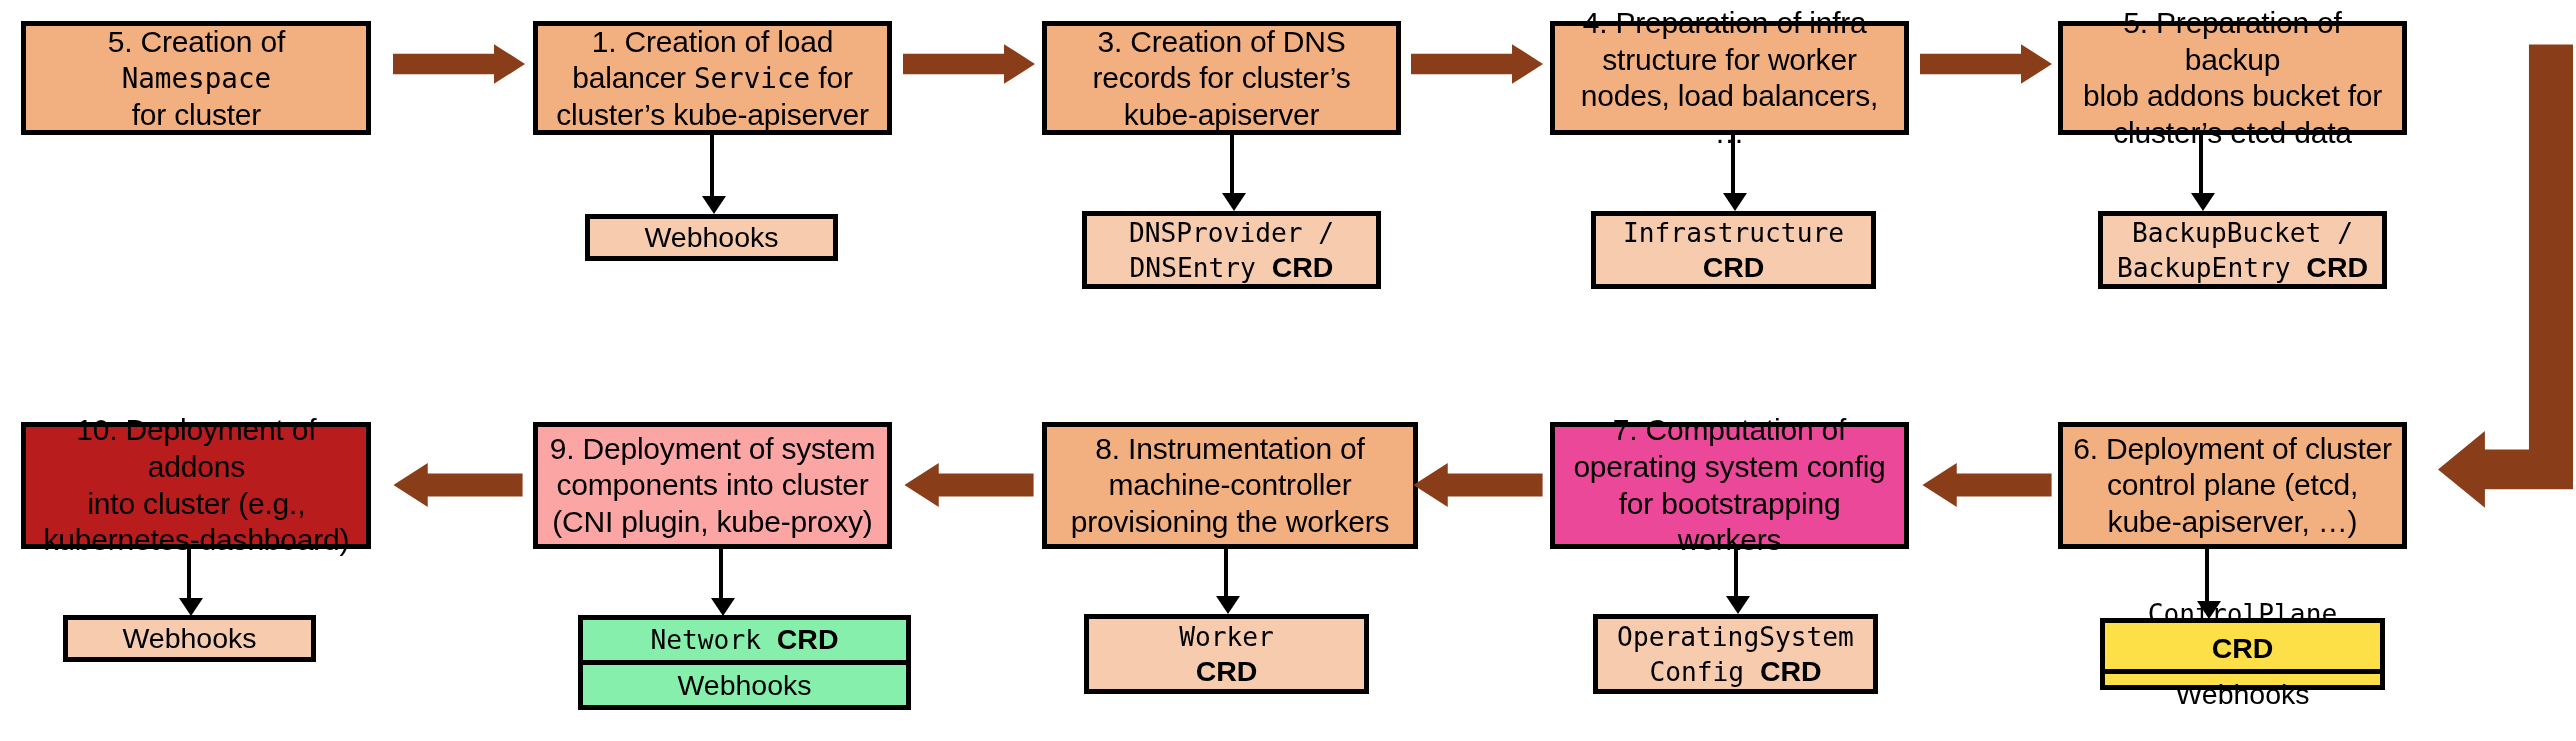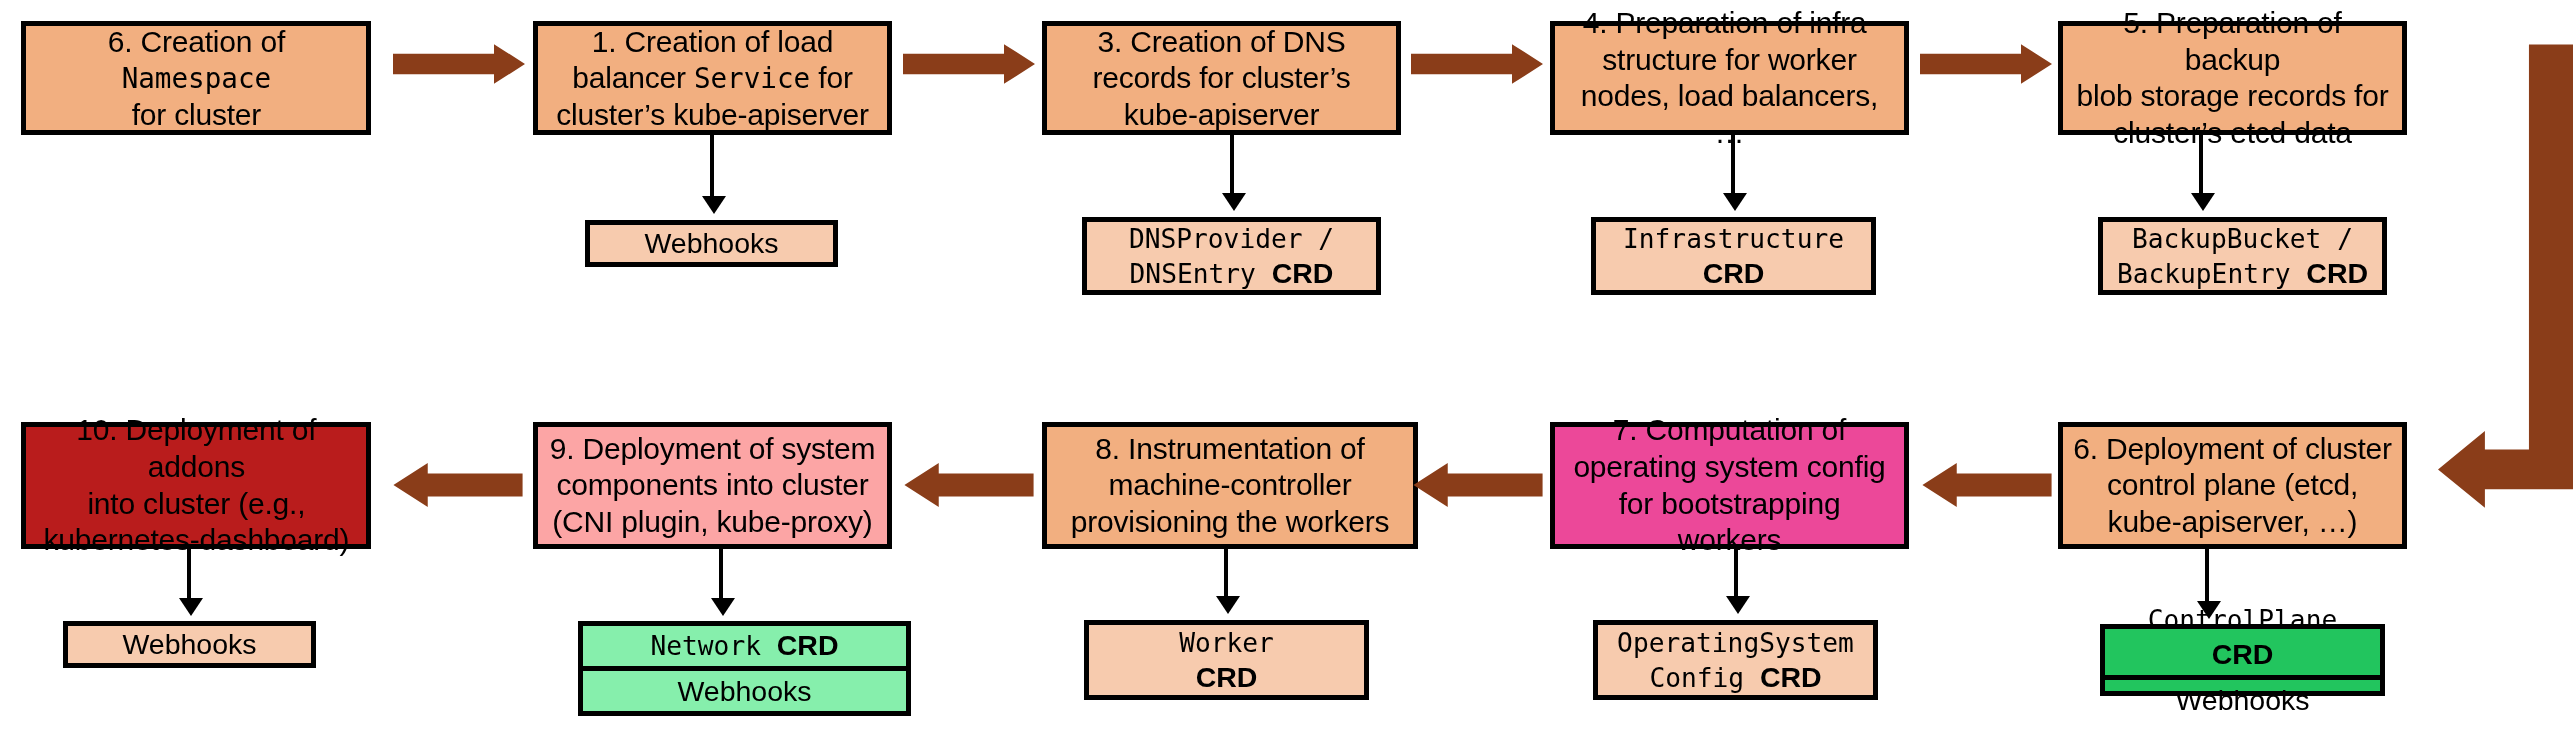--- a/index.html
+++ b/index.html
@@ -44,21 +44,20 @@
     background: #F7CBAE;
     border: 5px solid #000000;
     display: flex;
     flex-direction: column;
     align-items: stretch;
     justify-content: center;
     text-align: center;
     color: #000000;
     font-size: 28.5px;
     line-height: 1.24;
-    margin-top: 6px;
   }
   .sub-cell {
     display: flex;
     align-items: center;
     justify-content: center;
     flex: 1 1 auto;
     padding: 2.8px 5.7px;
   }
   .sub-cell + .sub-cell {
     border-top: 5px solid #000000;
@@ -107,21 +106,21 @@
   .elbow {
     position: absolute;
   }
   .elbow svg { display: block; }
 </style>
 </head>
 <body>
 
 <div id="canvas">
     <div class="step-box" title="1. Creation of Namespace for cluster" style="left: 21.4px; top: 21.4px; width: 350px; height: 114px; background: rgb(242, 175, 128); border-color: rgb(0, 0, 0);">
-      <div class="txt"><span>6. Creation of</span><br><span class="mono">Namespace</span><br><span>for cluster</span></div>
+      <div class="txt"><span>5. Creation of</span><br><span class="mono">Namespace</span><br><span>for cluster</span></div>
     </div>
     <div class="step-box" title="2. Creation of load balancer Service for cluster’s kube-apiserver" style="left: 533px; top: 21.4px; width: 359px; height: 114px; background: rgb(242, 175, 128); border-color: rgb(0, 0, 0);">
       <div class="txt"><span>1. Creation of load</span><br><span>balancer </span><span class="mono">Service</span><span> for</span><br><span>cluster’s kube-apiserver</span></div>
     </div>
     <div class="sub-box" style="left: 585px; top: 214px; width: 253px; height: 47px; background: rgb(247, 203, 174); border-color: rgb(0, 0, 0);">
       <div class="sub-cell" title="Webhooks">
         <div><span>Webhooks</span></div>
       </div>
     </div>
     <div class="vconn" style="left: 712px; top: 135px;">
@@ -146,35 +145,35 @@
     <div class="sub-box" style="left: 1591px; top: 211px; width: 285px; height: 78px; background: rgb(247, 203, 174); border-color: rgb(0, 0, 0);">
       <div class="sub-cell" title="Infrastructure CRD">
         <div><span class="mono">Infrastructure</span><br><span class="crd">CRD</span></div>
       </div>
     </div>
     <div class="vconn" style="left: 1733px; top: 135px;">
       <div class="stem" style="height: 60px; left: -2.1px;"></div>
       <div class="head" style="top: 58px;"></div>
     </div>
     <div class="step-box" title="5. Preparation of backup blob storage bucket for cluster’s etcd data" style="left: 2058px; top: 21.4px; width: 349px; height: 114px; background: rgb(242, 175, 128); border-color: rgb(0, 0, 0);">
-      <div class="txt"><span>5. Preparation of backup</span><br><span>blob storage records for</span><br><span>cluster’s etcd data</span></div>
+      <div class="txt"><span>5. Preparation of backup</span><br><span>blob addons bucket for</span><br><span>cluster’s etcd data</span></div>
     </div>
     <div class="sub-box" style="left: 2098px; top: 211px; width: 289px; height: 78px; background: rgb(247, 203, 174); border-color: rgb(0, 0, 0);">
       <div class="sub-cell" title="BackupBucket / BackupEntry CRD">
         <div><span class="mono">BackupBucket /</span><br><span class="mono">BackupEntry </span><span class="crd">CRD</span></div>
       </div>
     </div>
     <div class="vconn" style="left: 2201px; top: 135px;">
       <div class="stem" style="height: 60px; left: -2.1px;"></div>
       <div class="head" style="top: 58px;"></div>
     </div>
     <div class="step-box" title="6. Deployment of cluster control plane (etcd, kube-apiserver, …)" style="left: 2058px; top: 422px; width: 349px; height: 127px; background: rgb(242, 175, 128); border-color: rgb(0, 0, 0);">
       <div class="txt"><span>6. Deployment of cluster</span><br><span>control plane (etcd,</span><br><span>kube-apiserver, …)</span></div>
     </div>
-    <div class="sub-box" style="left: 2100px; top: 618px; width: 285px; height: 72px; background: #22c55e; border-color: rgb(0, 0, 0);">
+    <div class="sub-box" style="left: 2100px; top: 618px; width: 285px; height: 72px; background: #fde047; border-color: rgb(0, 0, 0);">
       <div class="sub-cell" title="ControlPlane CRD">
         <div><span class="mono">ControlPlane </span><span class="crd">CRD</span></div>
       </div>
       <div class="sub-cell" title="Webhooks">
         <div><span>Webhooks</span></div>
       </div>
     </div>
     <div class="vconn" style="left: 2207px; top: 548px;">
       <div class="stem" style="height: 54px; left: -2.1px;"></div>
       <div class="head" style="top: 53px;"></div>

